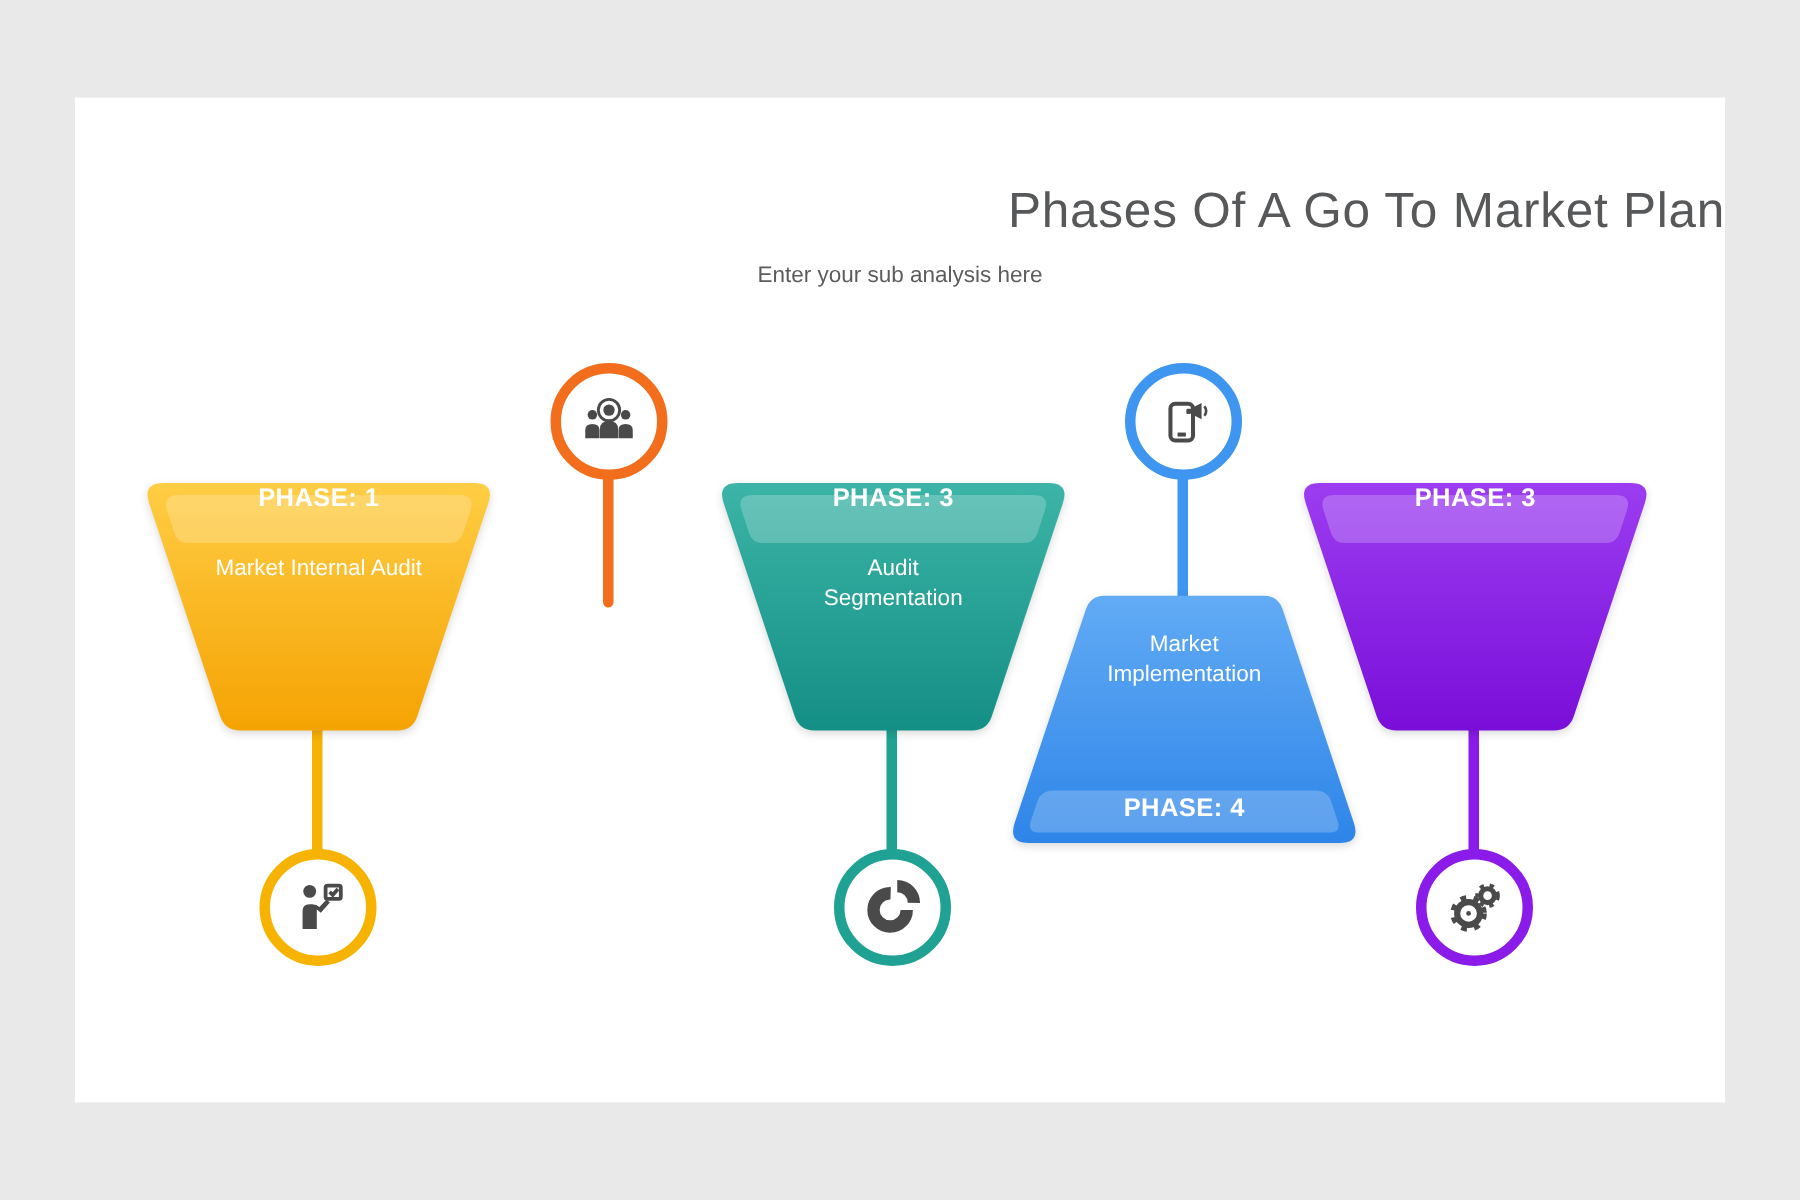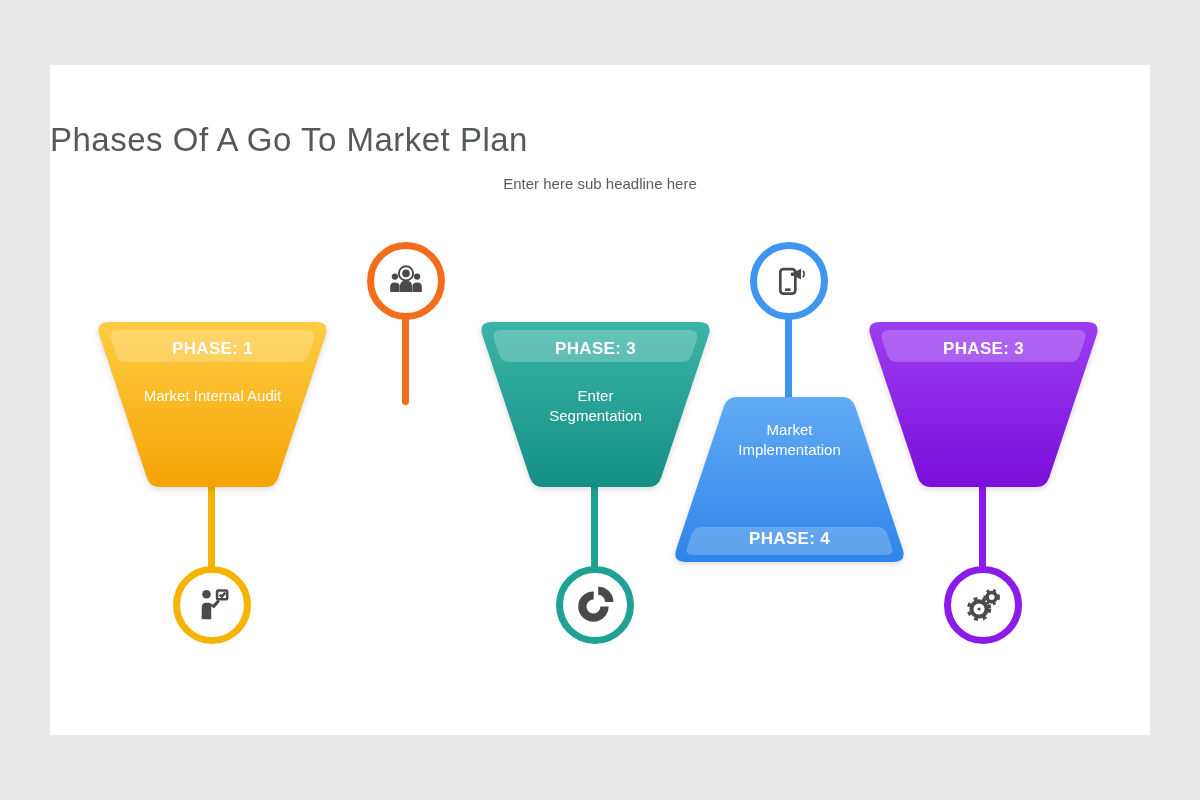--- a/index.html
+++ b/index.html
@@ -10,41 +10,41 @@
     position:relative;
     overflow:hidden;
   }
   .canvas {
     position:absolute; left:50px; top:65px;
     width:1100px; height:670px;
     background:#ffffff;
   }
   .title {
     position:absolute; top:56px; left:0; width:100%;
-    text-align:left;
+    text-align:right;
     font-size:33px; color:#57585a; letter-spacing:0.5px; font-weight:400;
   }
   .subtitle {
     position:absolute; top:110px; left:0; width:100%;
     text-align:center;
     font-size:15px; color:#5c5c5c;
   }
   .connector {
     position:absolute; width:7px; border-radius:4px;
   }
   .phase { position:absolute; width:235px; height:166px; }
   .trap-svg { position:absolute; left:0; top:0; filter:drop-shadow(0 2px 3px rgba(0,0,0,0.15)); }
   .trap-text {
     position:absolute; left:0; top:0; width:235px; height:166px;
     display:flex; flex-direction:column; align-items:center;
     color:#ffffff; text-align:center;
   }
   .phase-label { font-size:17px; font-weight:700; letter-spacing:0.3px; }
   .phase-desc  { font-size:15px; line-height:1.32; font-weight:400; }
-  .down .phase-label { margin-top:17px; }
+  .down .phase-label { }
   .down .phase-desc  { margin-top:27px; }
   .up   .phase-desc  { margin-top:23px; }
   .up   .phase-label { margin-top:auto; margin-bottom:14px; }
   .p0 .phase-desc { width:140px; }
   .p1 .phase-desc { width:122px; }
   .p2 .phase-desc { width:125px; }
   .p3 .phase-desc { width:135px; }
   .p4 .phase-desc { width:160px; }
   .badge {
     position:absolute; width:78px; height:78px;
@@ -79,21 +79,21 @@
     <linearGradient id="grad4" x1="0" y1="0" x2="0" y2="1">
       <stop offset="0" stop-color="#9C3DF1"></stop>
       <stop offset="1" stop-color="#7A0ED9"></stop>
     </linearGradient>
   </defs>
 </svg>
 
 <div class="canvas" style="background: rgb(255, 255, 255);">
 
   <div class="title">Phases Of A Go To Market Plan</div>
-  <div class="subtitle">Enter here sub headline here</div>
+  <div class="subtitle">Enter your sub analysis here</div>
 
   <div class="connector" style="left: 158px; top: 415px; height: 128px; background-color: rgb(247, 179, 1);"></div>
   <div class="connector" style="left: 352px; top: 212px; height: 128px; background-color: rgb(242, 110, 29);"></div>
   <div class="connector" style="left: 541px; top: 415px; height: 128px; background-color: rgb(31, 162, 148);"></div>
   <div class="connector" style="left: 735px; top: 212px; height: 128px; background-color: rgb(62, 150, 240);"></div>
   <div class="connector" style="left: 929px; top: 415px; height: 128px; background-color: rgb(138, 27, 232);"></div>
 
   <div class="phase p0" style="left:45px;top:257px">
     <svg class="trap-svg" width="235" height="166" viewBox="0 0 235 166">
       <path d="M 14 0 L 221 0 Q 235 0 230.6 13.3 L 183.2 155.5 Q 180 165 170 165 L 65 165 Q 55 165 51.8 155.5 L 4.4 13.3 Q 0 0 14 0 Z" fill="url(#grad0)"></path>
@@ -106,21 +106,21 @@
   </div>
 
 
   <div class="phase p2" style="left:428px;top:257px">
     <svg class="trap-svg" width="235" height="166" viewBox="0 0 235 166">
       <path d="M 14 0 L 221 0 Q 235 0 230.6 13.3 L 183.2 155.5 Q 180 165 170 165 L 65 165 Q 55 165 51.8 155.5 L 4.4 13.3 Q 0 0 14 0 Z" fill="url(#grad2)"></path>
       <path d="M 24 8 L 211 8 Q 222 8 218.6 18.4 L 213.7 33.3 Q 211.5 40 204.5 40 L 30.5 40 Q 23.5 40 21.3 33.3 L 16.4 18.4 Q 13 8 24 8 Z" fill="rgba(255,255,255,0.22)"></path>
     </svg>
     <div class="trap-text down">
       <div class="phase-label">PHASE: 3</div>
-      <div class="phase-desc">Enter Segmentation</div>
+      <div class="phase-desc">Audit Segmentation</div>
     </div>
   </div>
 
   <div class="phase p3" style="left:622px;top:332px">
     <svg class="trap-svg" width="235" height="166" viewBox="0 0 235 166">
       <path d="M 65 0 L 170 0 Q 180 0 183.2 9.5 L 230.6 151.7 Q 235 165 221 165 L 14 165 Q 0 165 4.4 151.7 L 51.8 9.5 Q 55 0 65 0 Z" fill="url(#grad3)"></path>
       <path d="M 30 130 L 205 130 Q 213 130 215.4 137.2 L 219.8 150.4 Q 222.3 158 214.3 158 L 20.7 158 Q 12.7 158 15.2 150.4 L 19.6 137.2 Q 22 130 30 130 Z" fill="rgba(255,255,255,0.22)"></path>
     </svg>
     <div class="trap-text up">
       <div class="phase-desc">Market Implementation</div>

